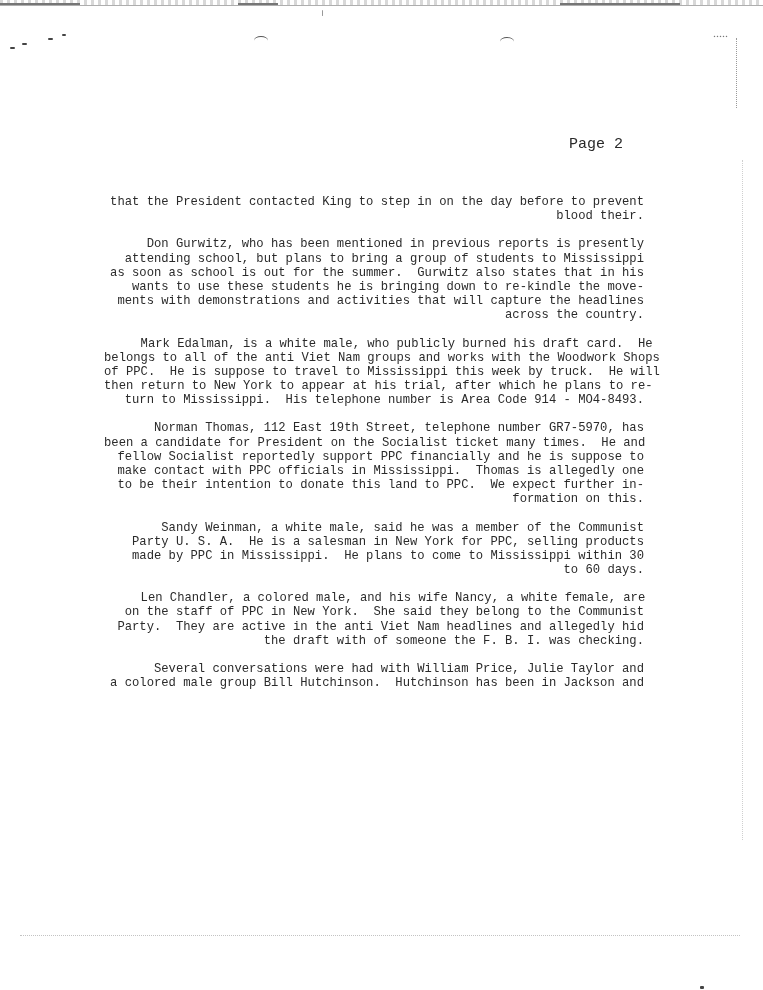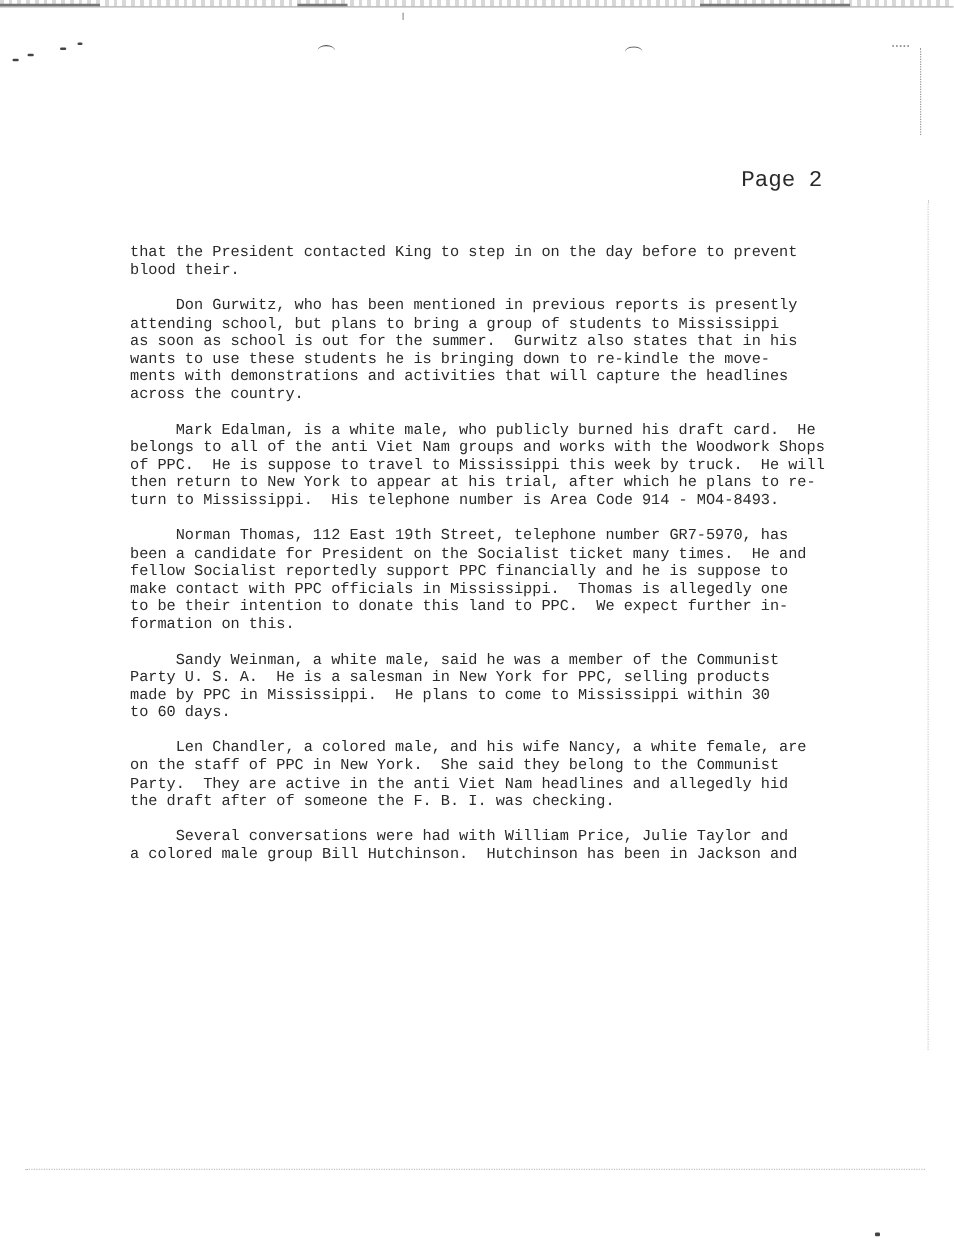--- a/index.html
+++ b/index.html
@@ -60,39 +60,40 @@
     }
     .bottom-noise {
       position: absolute;
       left: 20px; top: 935px;
       width: 720px; height: 2px;
       border-top: 1px dotted #aaa;
       opacity: 0.7;
     }
     .page-number {
       position: absolute;
-      left: 593px; top: 138px;
-      font-size: 18px;
+      left: 569px; top: 138px;
+      font-size: 15px;
       line-height: 14px;
       white-space: pre;
     }
     .body-text {
       position: absolute;
       left: 104px;
       top: 195px;
       width: 540px;
       font-size: 12.2px;
       line-height: 14.15px;
     }
     .para {
       margin: 0 0 14.15px 0;
     }
     .line {
       display: block;
       white-space: pre;
+      text-align: right;
     }
   </style>
 </head>
 <body>
 
 <div>
 
   <div class="scan-edge-top">
     <div class="dark-seg" style="left:0;width:80px;"></div>
     <div class="dark-seg" style="left:238px;width:40px;"></div>
@@ -153,21 +154,21 @@
       <span class="line">     Sandy Weinman, a white male, said he was a member of the Communist</span>
       <span class="line">Party U. S. A.  He is a salesman in New York for PPC, selling products</span>
       <span class="line">made by PPC in Mississippi.  He plans to come to Mississippi within 30</span>
       <span class="line">to 60 days.</span>
     </div>
 
     <div class="para">
       <span class="line">     Len Chandler, a colored male, and his wife Nancy, a white female, are</span>
       <span class="line">on the staff of PPC in New York.  She said they belong to the Communist</span>
       <span class="line">Party.  They are active in the anti Viet Nam headlines and allegedly hid</span>
-      <span class="line">the draft after of someone the F. B. I. was checking.</span>
+      <span class="line">the draft with of someone the F. B. I. was checking.</span>
     </div>
 
     <div class="para">
       <span class="line">     Several conversations were had with William Price, Julie Taylor and</span>
       <span class="line">a colored male group Bill Hutchinson.  Hutchinson has been in Jackson and</span>
     </div>
 
   </div>
 </div>
 

